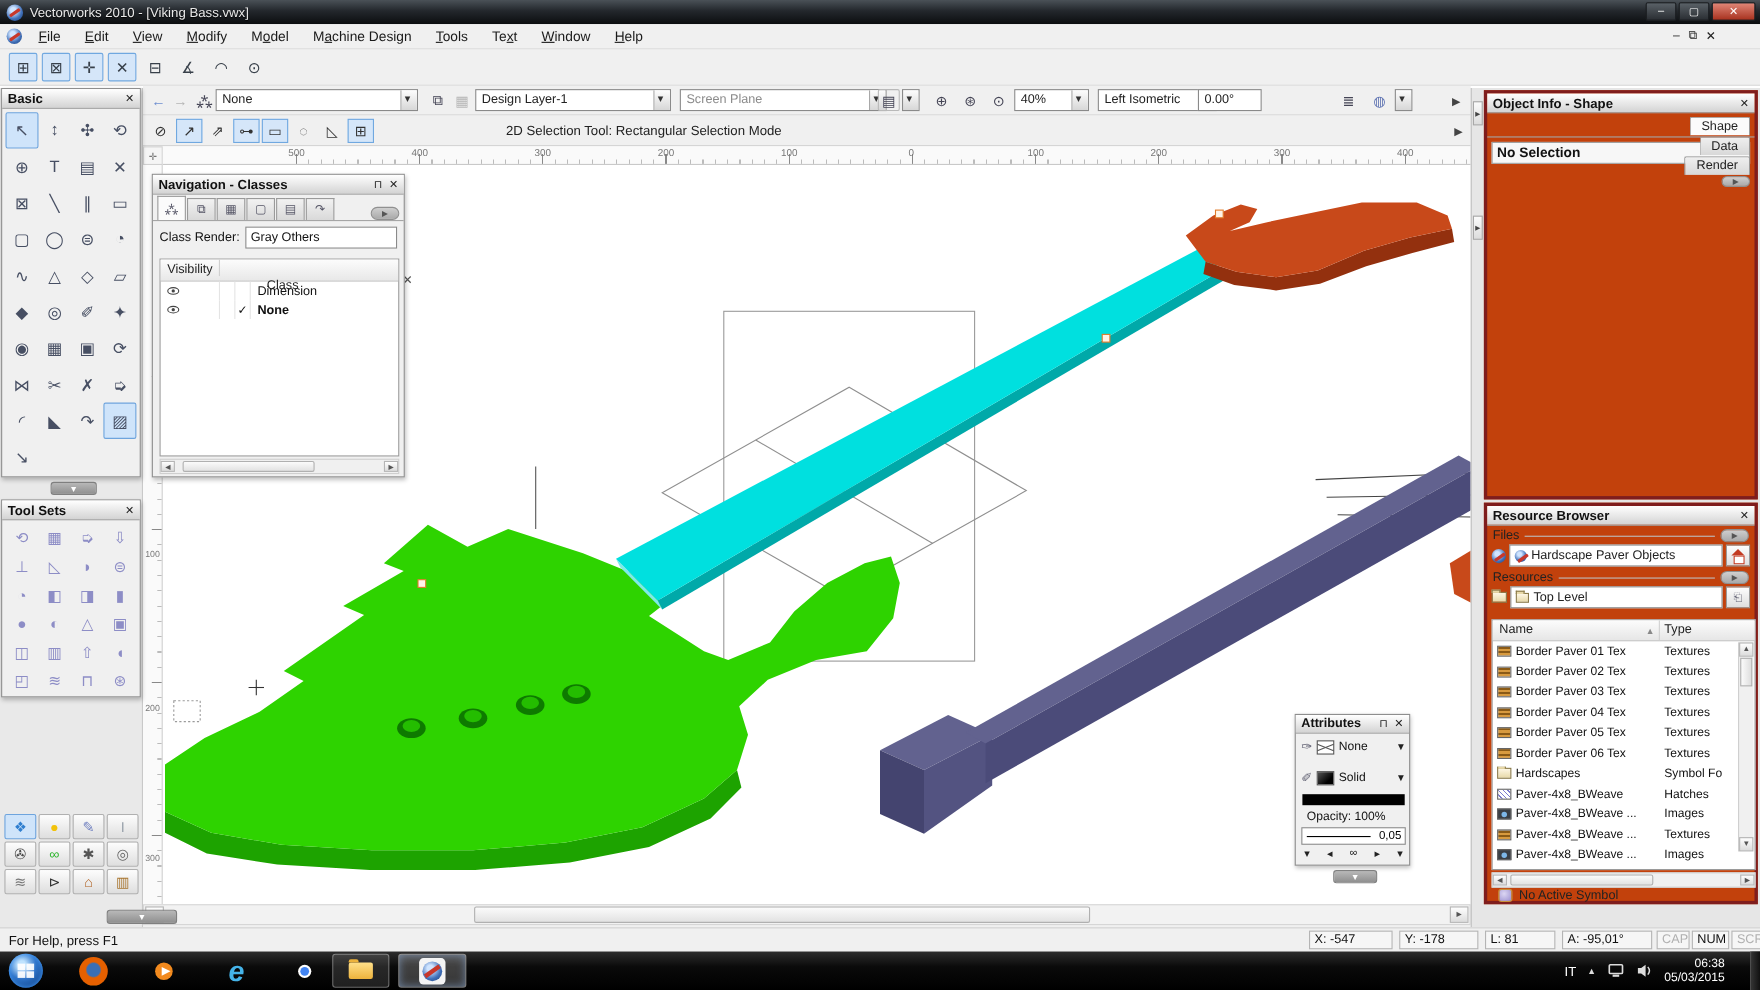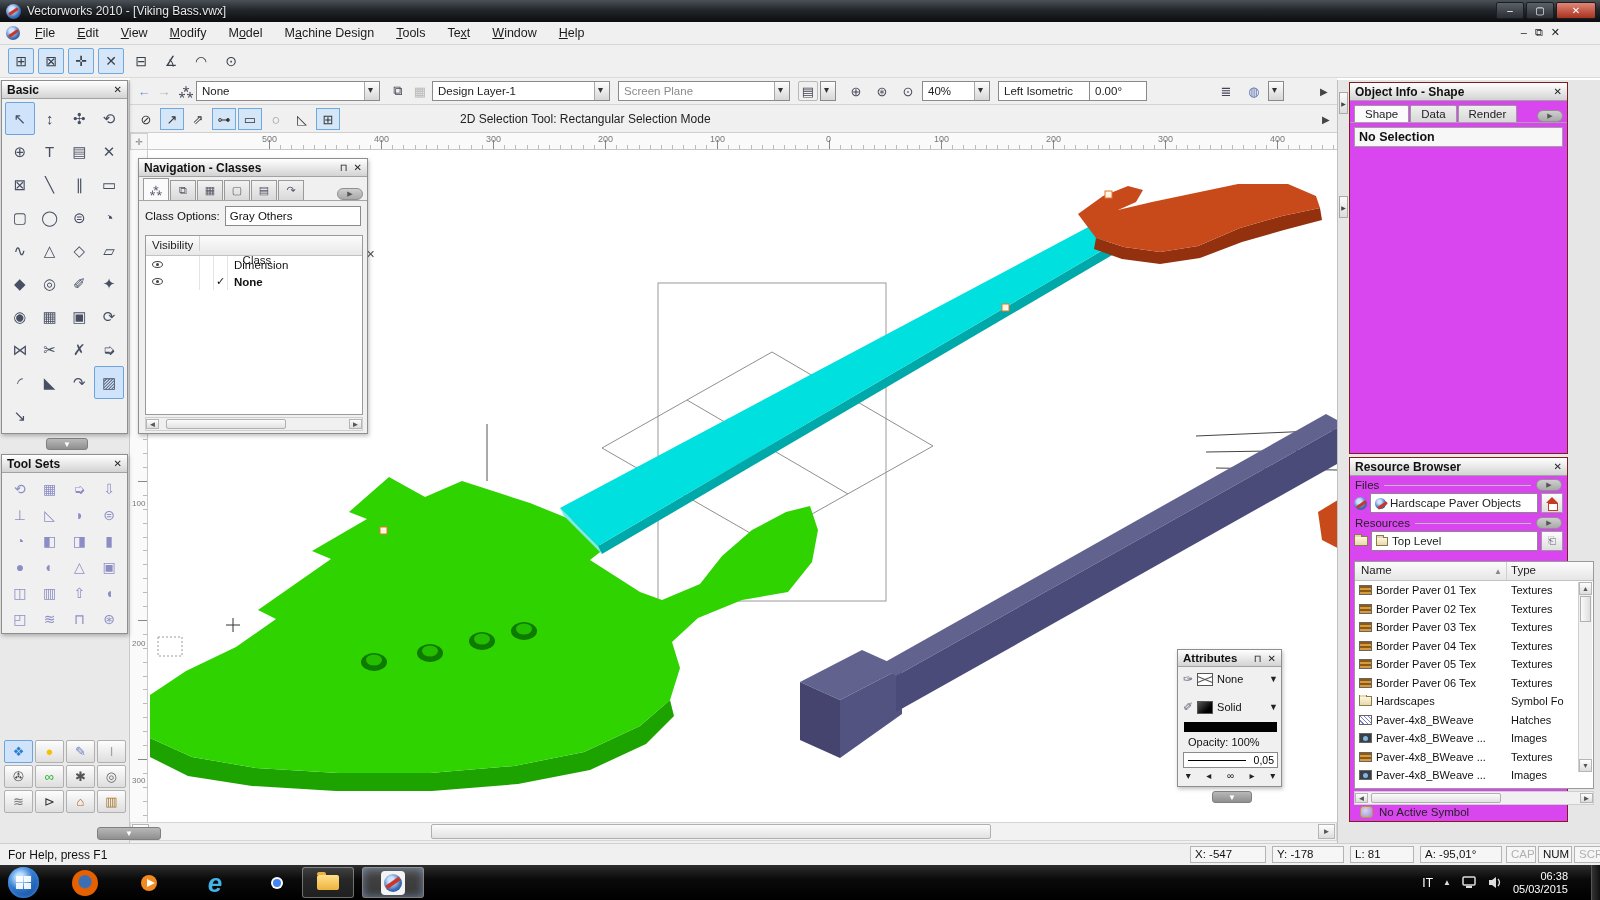--- a/index.html
+++ b/index.html
@@ -128,22 +128,22 @@
   .ntrow .c4[data-bold] { font-weight:bold; }
   .eye { width:11px; height:7px; border:1px solid #444; border-radius:50%; position:relative; }
   .eye::after { content:""; position:absolute; left:3px; top:1px; width:3px; height:3px; background:#444; border-radius:50%; }
   .nhscroll { position:absolute; left:6px; top:258px; width:218px; height:14px; background:#f0f0f0; border:1px solid #cfcfcf; }
   .nhscroll .sthumb { left:20px; top:1px; width:120px; height:10px; }
 
   
   .rightdock { left:1337px; top:80px; width:263px; height:763px; background:#e6e6e6; border-left:1px solid #c0c0c0; }
   .dockarrow { position:absolute; left:1px; width:9px; height:22px; background:linear-gradient(#fbfbfb,#dcdcdc);
     border:1px solid #a8a8a8; font-size:6px; color:#444; display:flex; align-items:center; justify-content:center; }
-  .panel { position:absolute; left:11px; width:219px; background:#d946ef; border:1px solid #7f1d1d; }
-  .ptabs { display:flex; align-items:flex-end; padding:3px 4px 0 4px; height:22px; border-bottom:1px solid #a5a5a5; gap:1px; }
+  .panel { position:absolute; left:11px; width:249px; background:#c2410c; border:3px solid #7f1d1d; }
+  .ptabs { display:flex; align-items:flex-end; padding:3px 4px 0 4px; height:22px; border-bottom:1px solid #a5a5a5; gap:1px;flex-direction:column; }
   .ptab { padding:2px 10px; border:1px solid #9a9a9a; border-bottom:none; background:linear-gradient(#efefef,#d8d8d8);
     font-size:11.5px; color:#222; border-radius:2px 2px 0 0; }
   .ptab[data-active] { background:#fbfbfb; font-weight:normal; }
   .noselect { margin:4px; height:20px; background:#f7f7f7; border:1px solid #a0a0a0; font-size:12.5px;
     font-weight:bold; color:#111; padding:2px 4px; }
   .sechead { display:flex; align-items:center; gap:5px; padding:3px 5px 1px 5px; font-size:11.5px; color:#222; }
   .sechead .rule { flex:1; height:1px; background:#bdbdbd; }
   .resrow { display:flex; align-items:center; gap:3px; padding:1px 4px; }
   .rescombo { position:relative; flex:1; height:20px; background:#fff; border:1px solid #8a8a8a; font-size:11.5px;
     display:flex; align-items:center; gap:4px; padding-left:4px; color:#222; }
@@ -317,21 +317,21 @@
     <div class="combo" style="left:66px;width:184px;">
       <span>None</span>
       <span class="drop"></span>
     </div>
     <span class="ic" style="left:258px;">⧉</span>
     <span class="ic" style="left:280px;color:#b8b8b8;">▦</span>
     <div class="combo" style="left:302px;width:178px;">
       <span>Design Layer-1</span>
       <span class="drop"></span>
     </div>
-    <div class="combo gray" style="left:488px;width:172px;">
+    <div class="combo gray" style="left:488px;width:188px;">
       <span>Screen Plane</span>
       <span class="drop"></span>
     </div>
     <span class="ic" style="left:668px;border:1px solid #b9b9b9;border-radius:2px;">▤</span>
     <div class="combo" style="left:690px;width:16px;padding:0;background:#f0f0f0;">
         <span class="drop"></span>
       </div>
     <span class="ic" style="left:716px;">⊕</span>
     <span class="ic" style="left:742px;">⊛</span>
     <span class="ic" style="left:768px;">⊙</span>
@@ -815,21 +815,21 @@
             <span class="ticon">▤</span>
           </span>
 
           <span class="navtab">
             <span class="ticon">↷</span>
           </span>
         </span>
       <span class="ovf">▶</span>
     </div>
     <div class="navopts">
-      <span>Class Options:</span>
+      <span>Class Render:</span>
       <div class="navcombo">
         <span>Gray Others</span>
         <span class="drop"></span>
       </div>
     </div>
     <div class="navtable">
       <div class="nthead">
         <span class="c1">Visibility</span>
         <span class="c2"></span>
           <span class="c3"></span>

